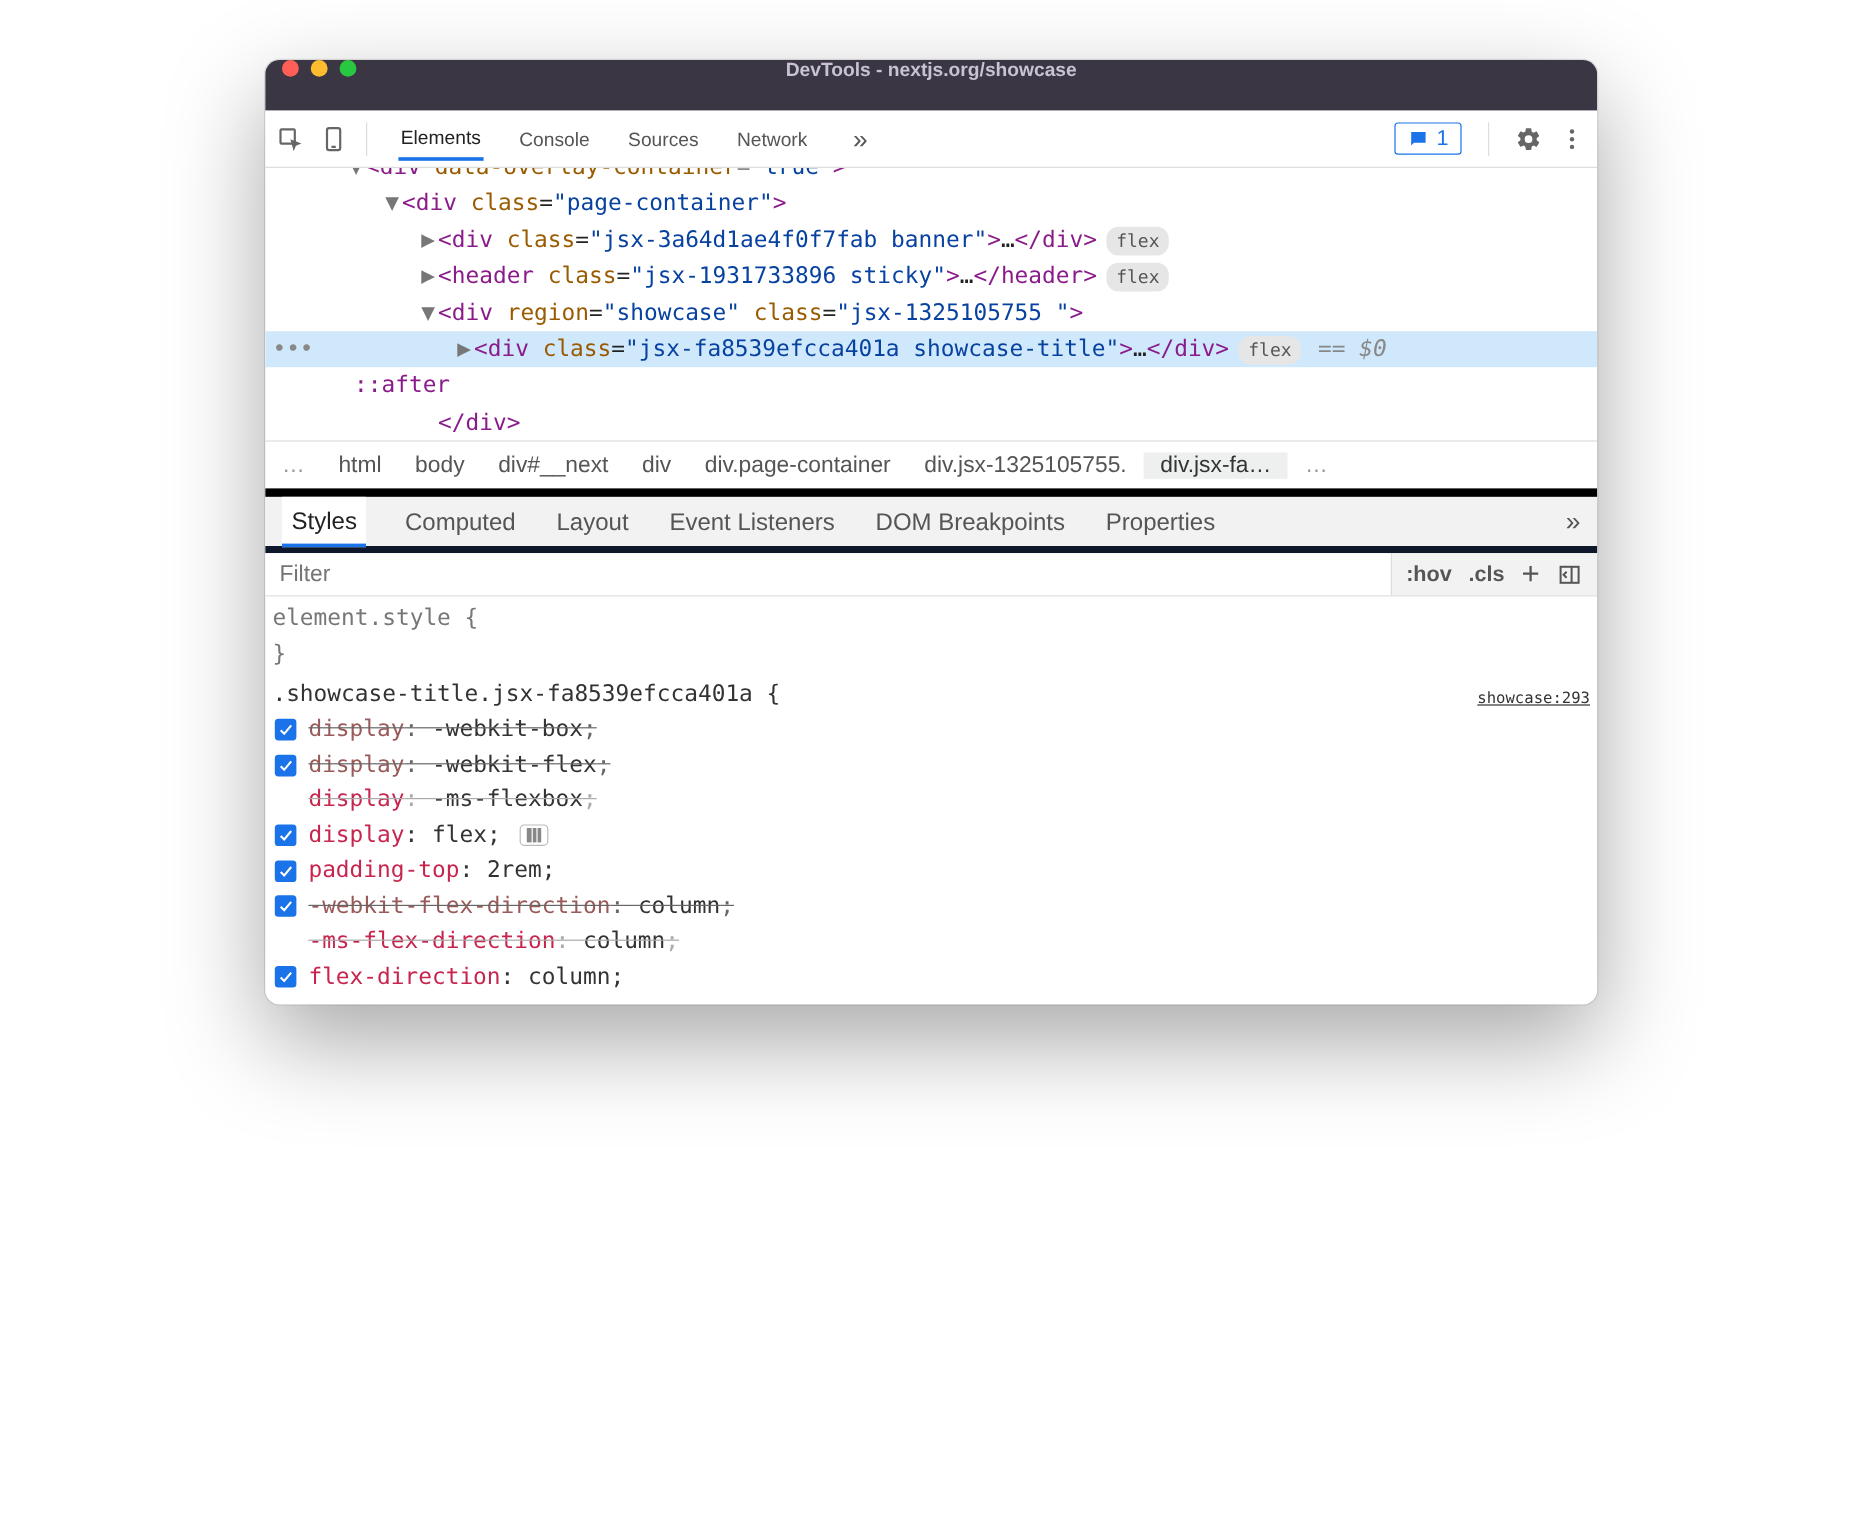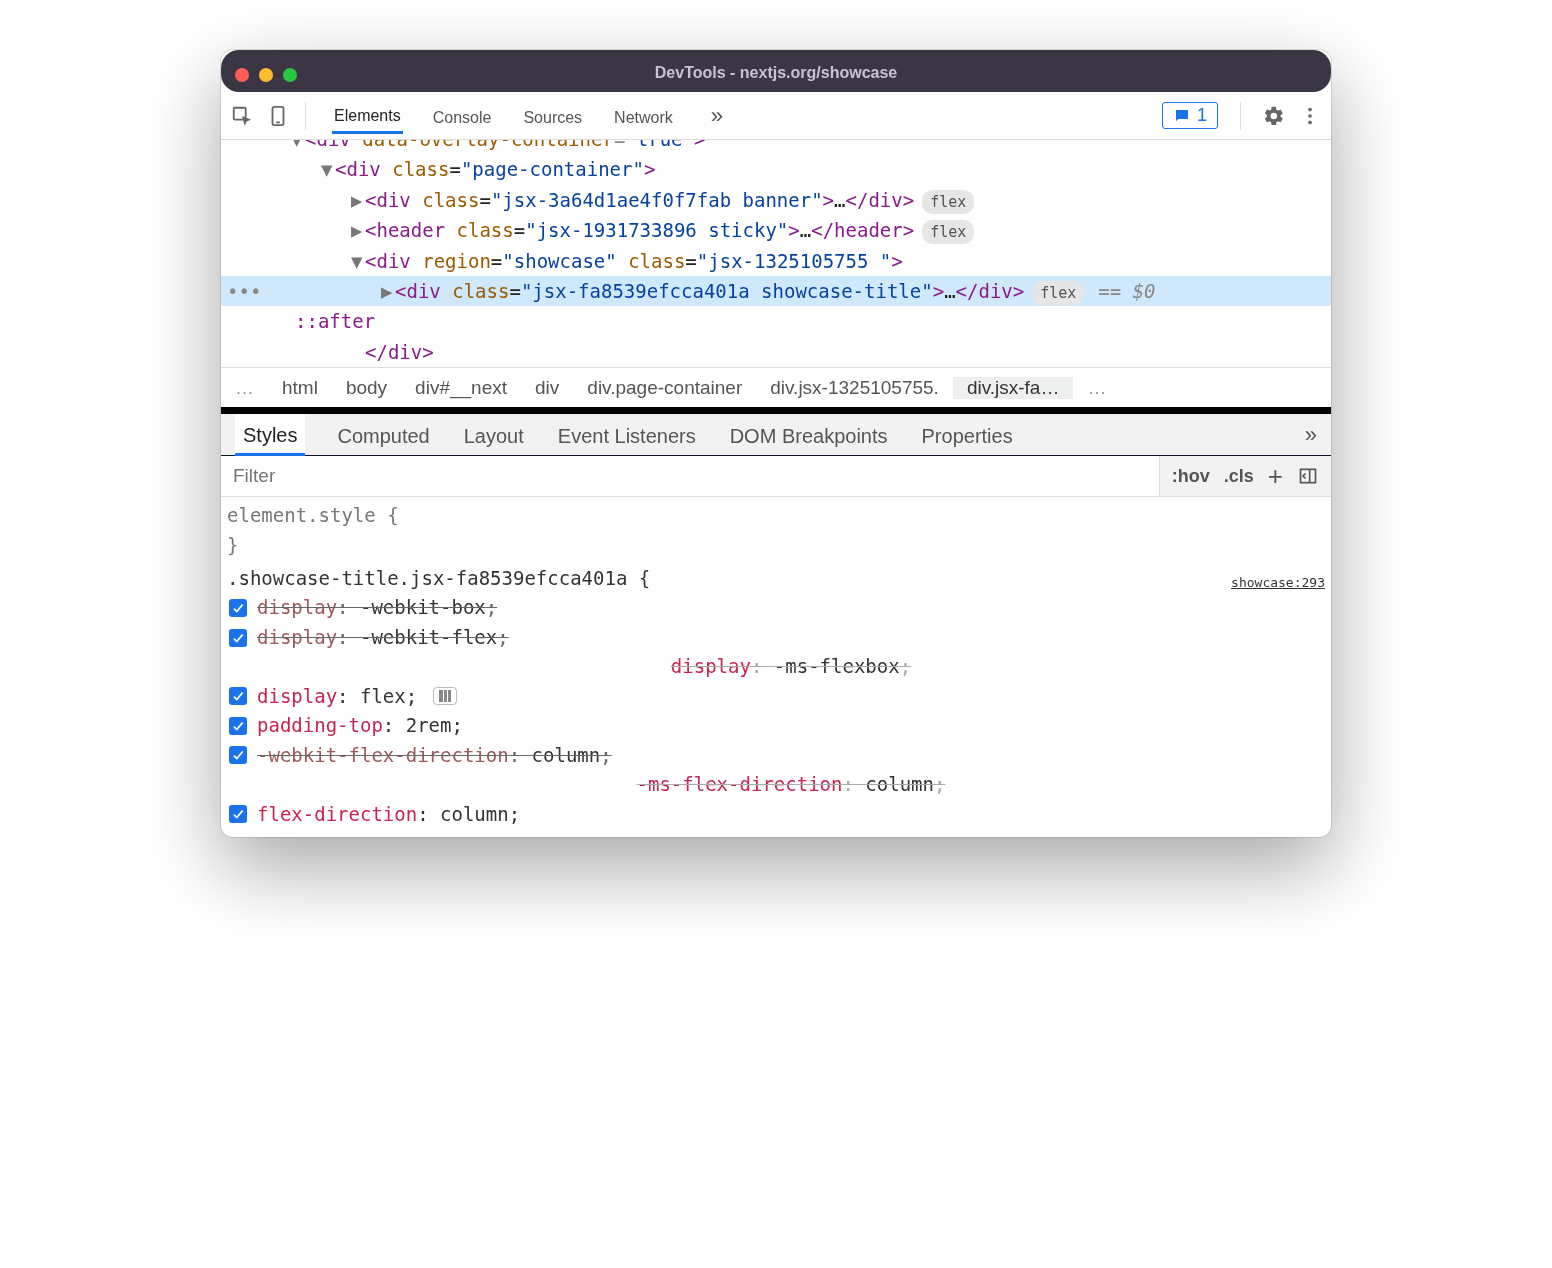--- a/index.html
+++ b/index.html
@@ -18,24 +18,23 @@
     border-radius: 12px;
     box-shadow: 0 30px 80px rgba(0,0,0,0.35), 0 0 0 1px rgba(0,0,0,0.1);
     background: #fff;
     overflow: hidden;
   }
   
   .titlebar {
     background: #3b3644;
     height: 42px;
     display: flex;
-    align-items: flex-end;
+    align-items: flex-start;
     position: relative;
-    padding: 10px 14px;
-    border-radius: 18px;
+    padding: 0 14px;
   }
   .traffic { display: flex; gap: 10px; }
   .tl { width: 14px; height: 14px; border-radius: 50%; }
   .tl.red { background: #ff5f57; }
   .tl.yellow { background: #febc2e; }
   .tl.green { background: #28c840; }
   .wintitle {
     position: absolute; left:0; right:0; text-align:center;
     color: #c9c2d4; font-size: 16px; font-weight: 600;
   }
@@ -112,21 +111,21 @@
     color:#555;
     gap: 30px;
     padding: 0 14px;
   }
   .stab { cursor:pointer; padding: 10px 2px 6px; }
   .stab.active { color:#222; background:#fff; border-bottom:3px solid #1a73e8; margin-bottom:-1px; padding-left:8px; padding-right:8px; }
   .stab-more { margin-left:auto; font-size:22px; }
   
   .filterbar {
     display:flex; align-items:center;
-    border-top:1px solid #0f172a; border-bottom:1px solid #ddd;
+    border-top:6px solid #0f172a; border-bottom:1px solid #ddd;
     height: 42px;
   }
   .filter-input {
     flex:1; border:none; font-size:19px; padding:0 12px; color:#888;
     outline:none; height:100%;
   }
   .fb-right {
     display:flex; align-items:center; gap:14px;
     background:#f2f2f2; padding:0 12px; height:100%;
     font-size:18px; color:#555; border-left:1px solid #ddd;
@@ -148,21 +147,21 @@
     width:18px; height:18px; border-radius:3px; background:#1a73e8;
     display:inline-flex; align-items:center; justify-content:center;
     flex-shrink:0;
   }
   .cb svg { width:14px; height:14px; stroke:#fff; stroke-width:3; fill:none; }
   .prop-name { color:#c7254e; }
   .prop-val { color:#333; }
   .struck { text-decoration: line-through; color:#666; }
   .struck .prop-name { color:#9a5a5a; }
   .ghost { color:#aaa; text-decoration: line-through; }
-  .indent-noCb { padding-left:30px;justify-content:center; }
+  .indent-noCb { padding-left:30px; }
   .flex-btn {
     display:inline-flex; border:1px solid #bbb; border-radius:4px;
     padding:1px 4px; margin-left:6px; font-size:14px; color:#555;
     align-items:center; justify-content:center;
   }
 </style>
 </head>
 <body>
 
 <div class="window">

